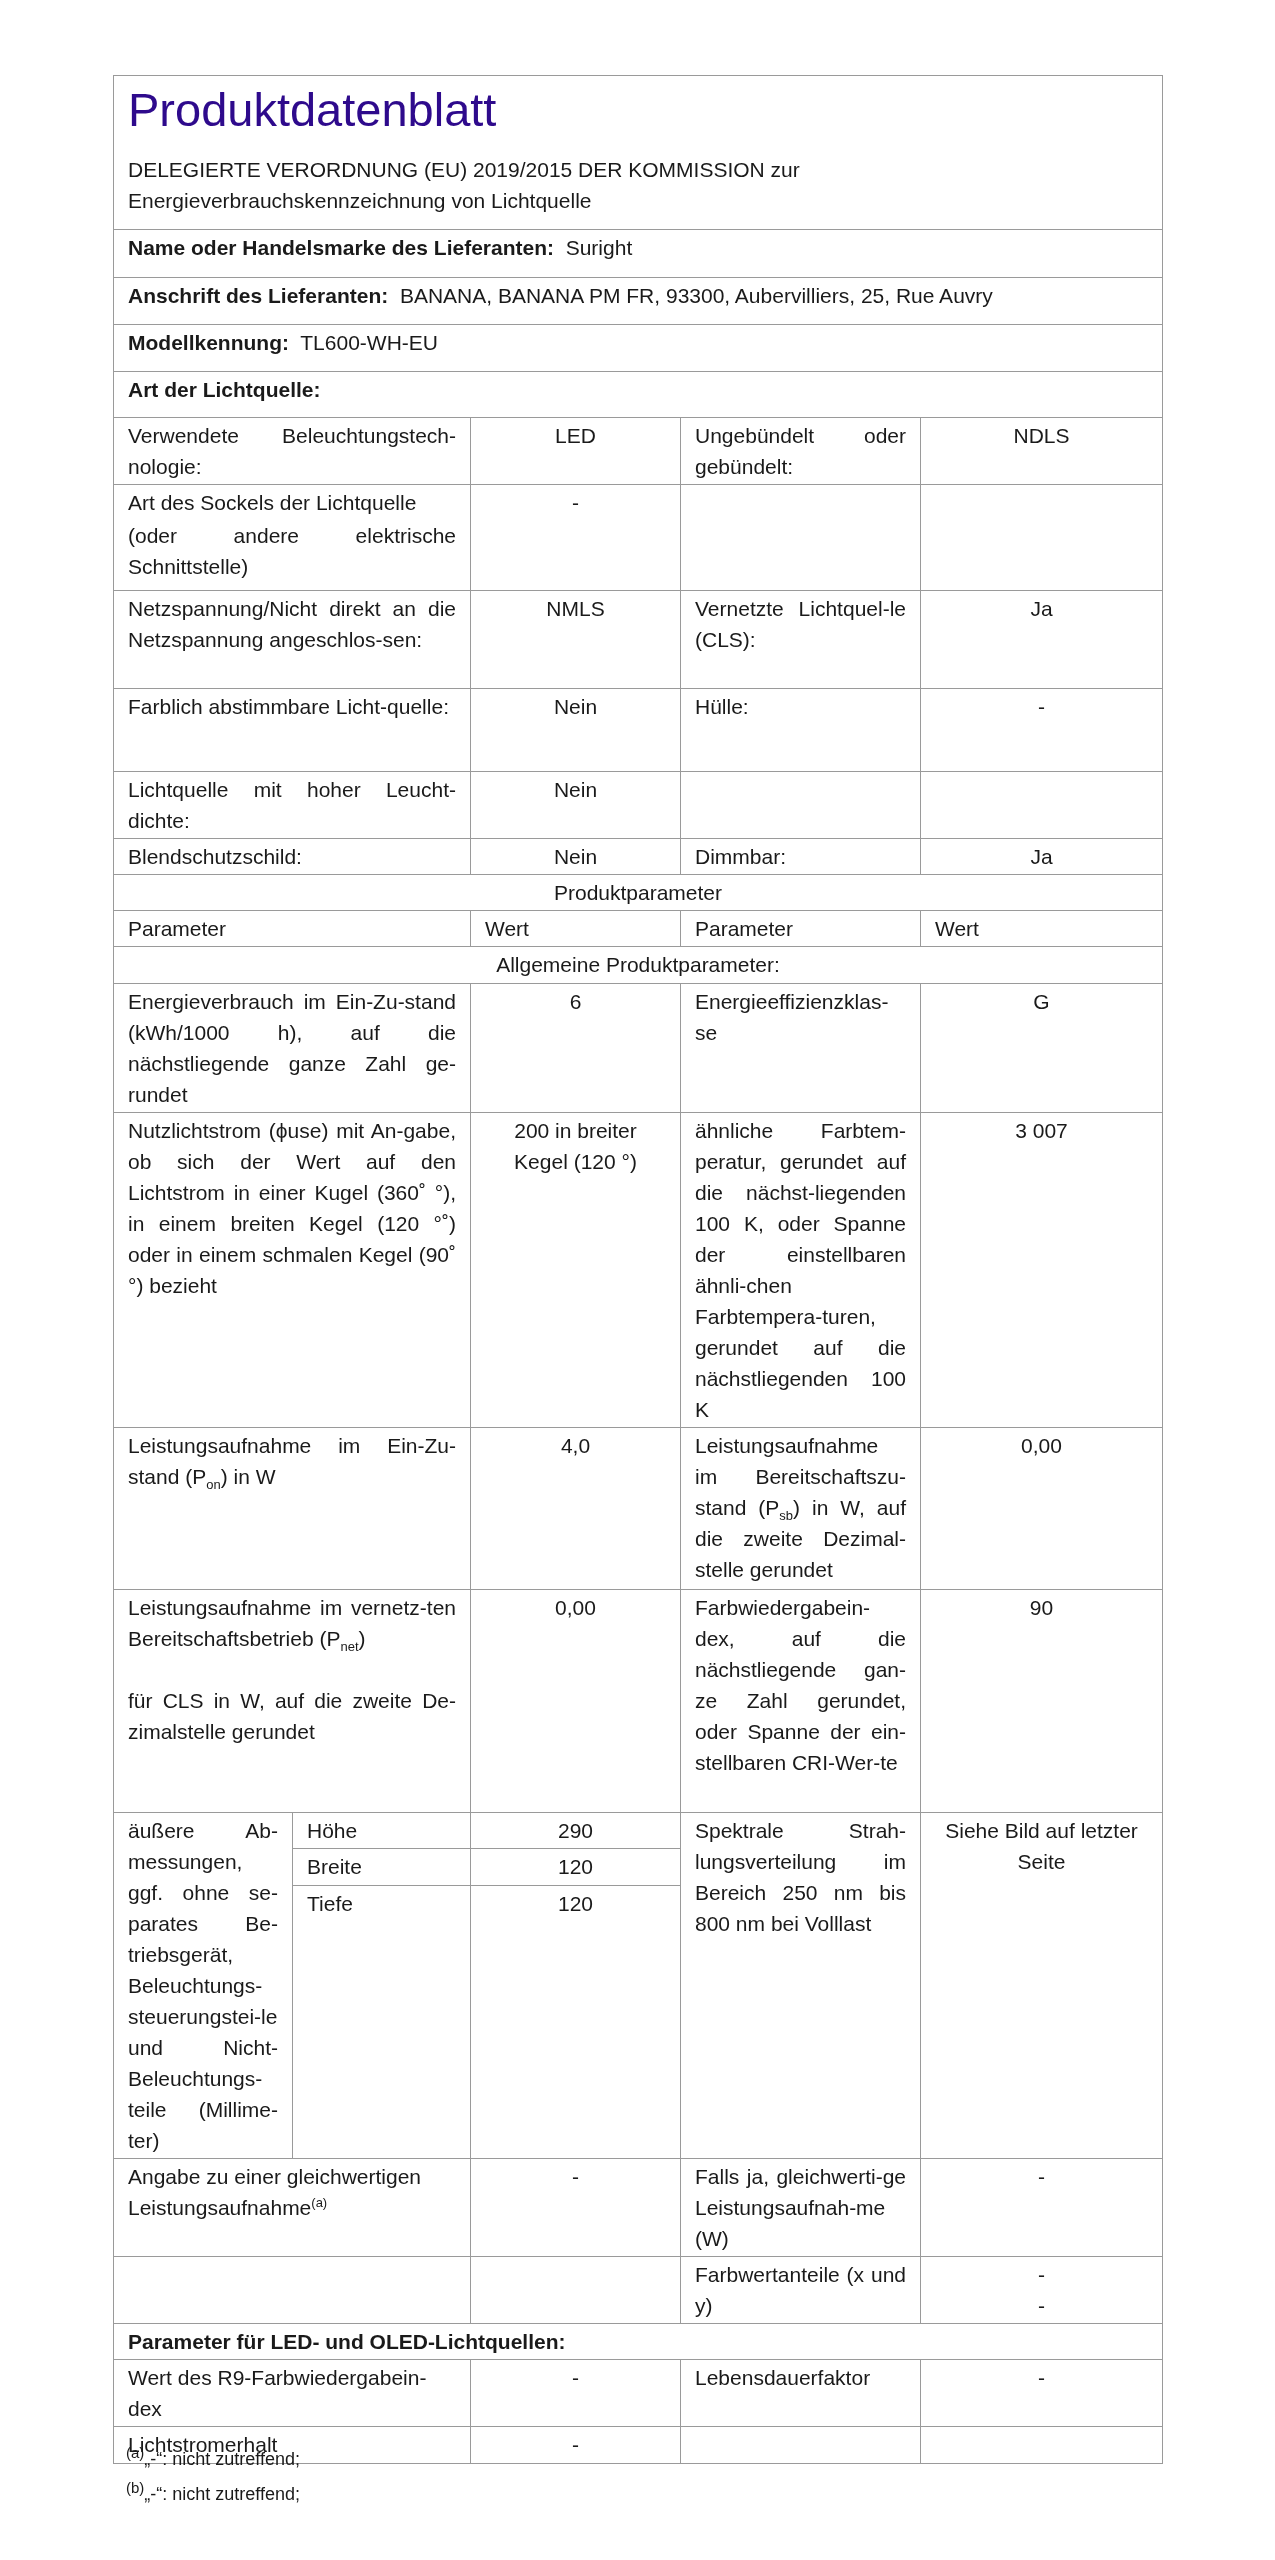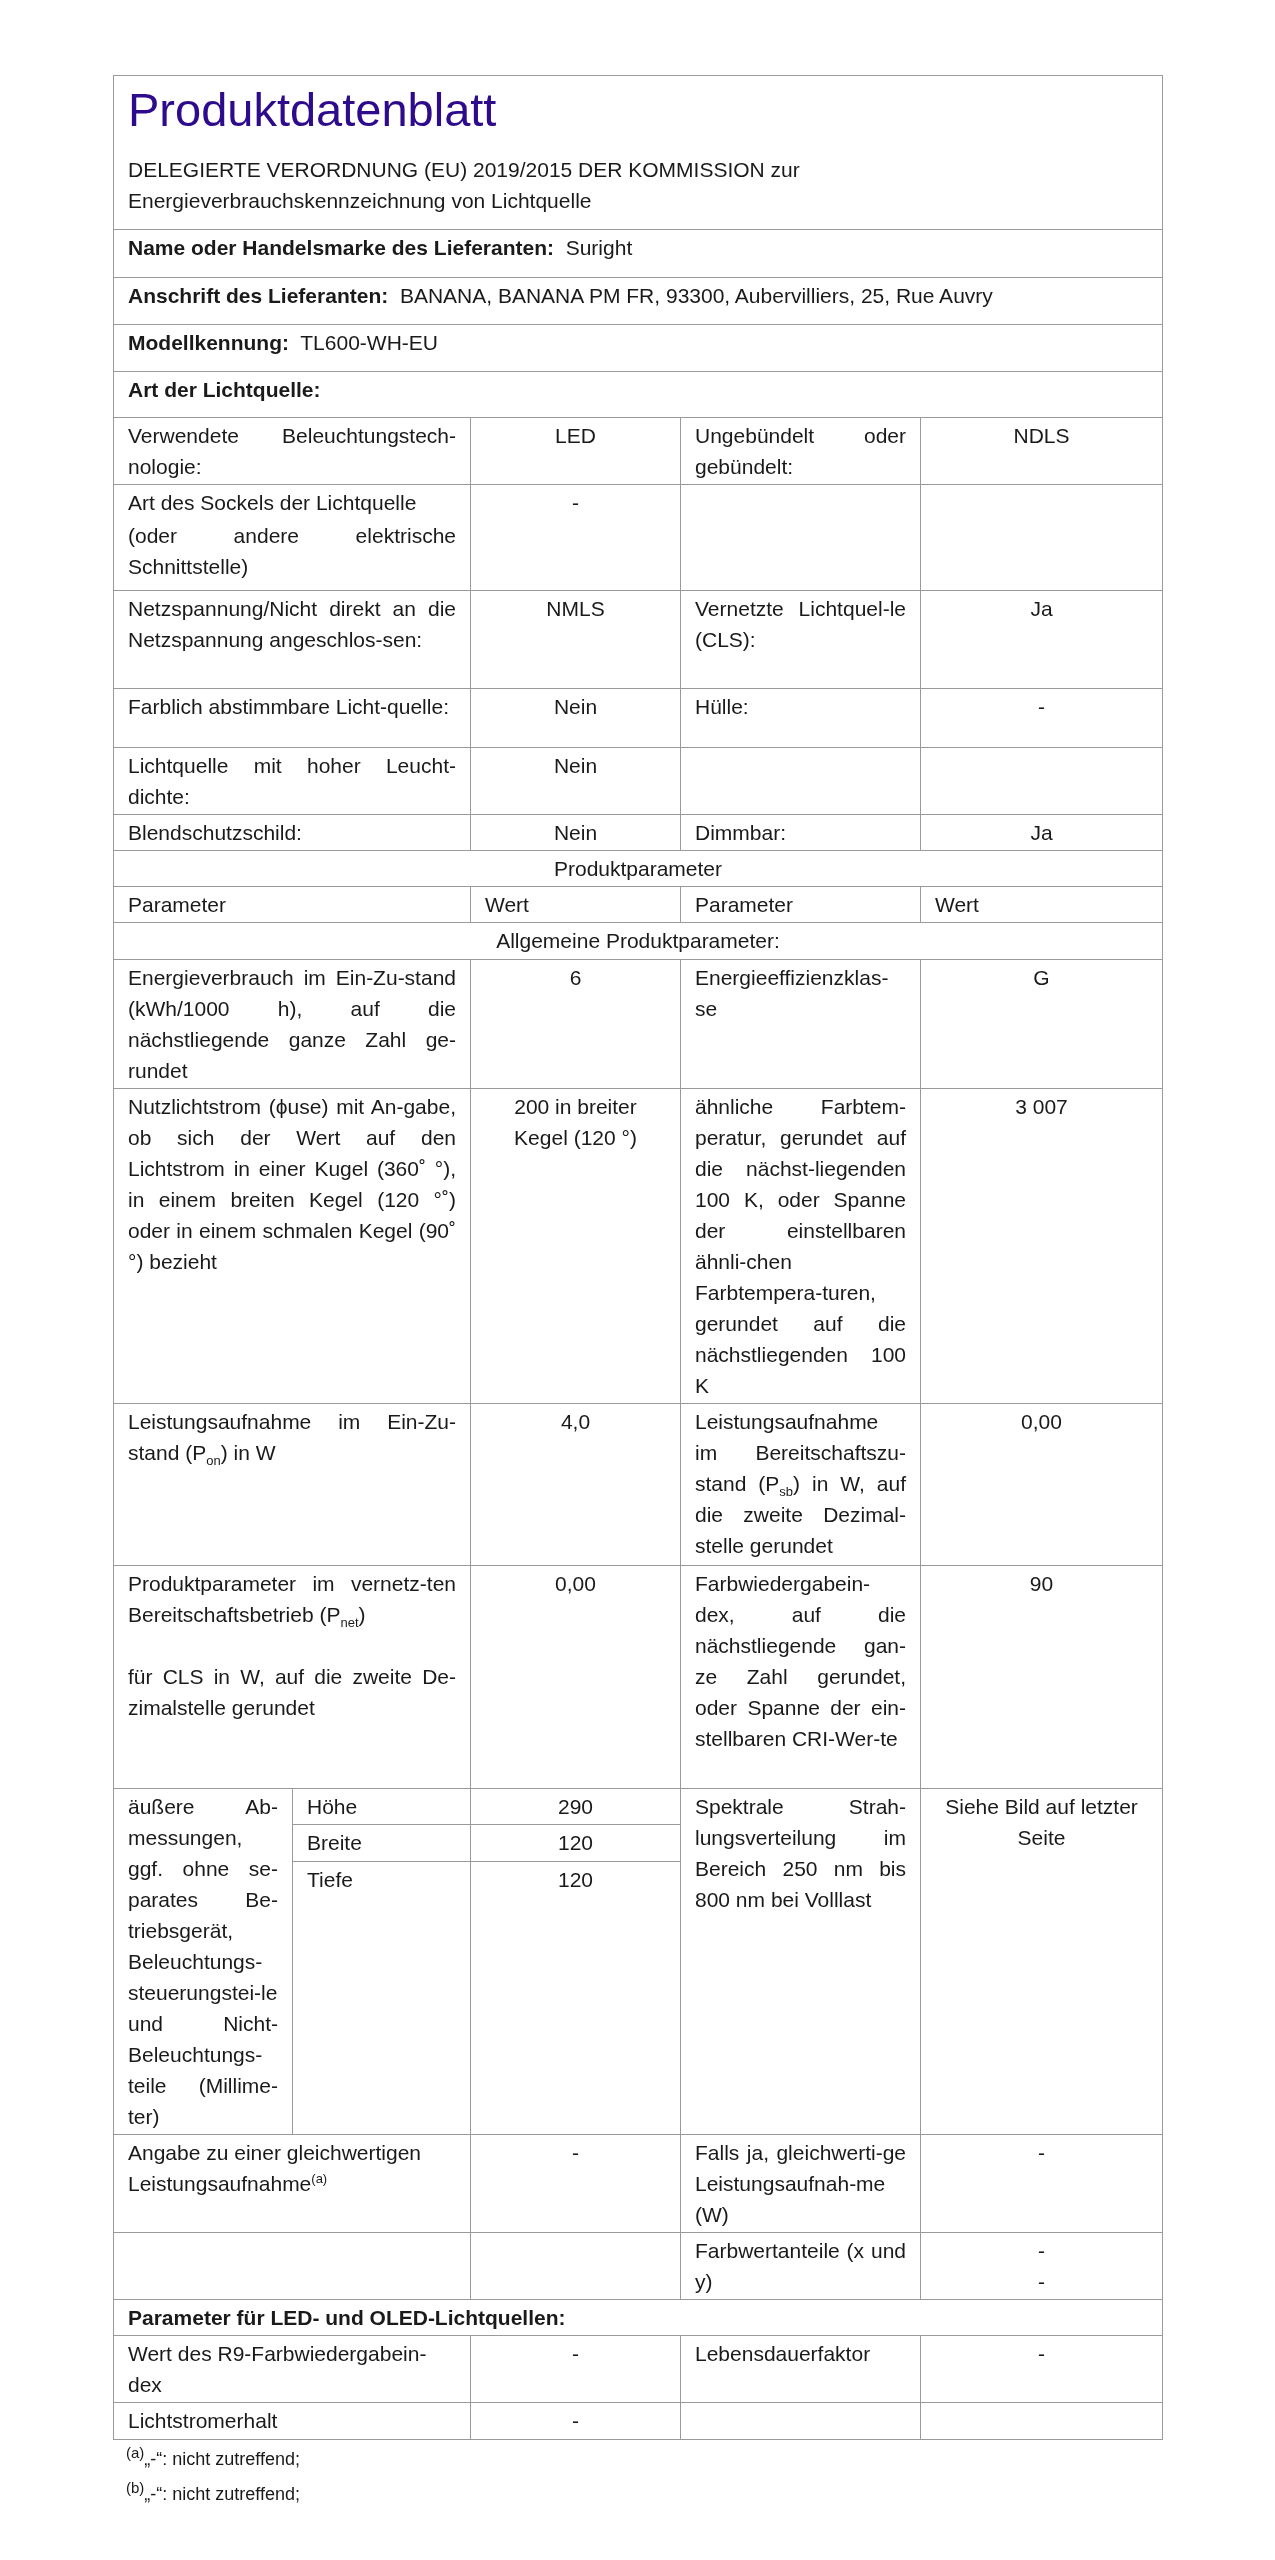--- a/index.html
+++ b/index.html
@@ -68,21 +68,21 @@
     <td class="c">-</td>
     <td></td>
     <td class="c"></td>
   </tr>
   <tr style="height:98px">
     <td colspan="2" class="j">Netzspannung/Nicht direkt an die Netzspannung angeschlos-sen:</td>
     <td class="c">NMLS</td>
     <td class="j">Vernetzte Lichtquel-le (CLS):</td>
     <td class="c">Ja</td>
   </tr>
-  <tr style="height:59px">
+  <tr style="height:83px">
     <td colspan="2" class="j">Farblich abstimmbare Licht-quelle:</td>
     <td class="c">Nein</td>
     <td class="j">Hülle:</td>
     <td class="c">-</td>
   </tr>
   <tr style="height:67px">
     <td colspan="2" class="j">Lichtquelle mit hoher Leucht-dichte:</td>
     <td class="c">Nein</td>
     <td></td>
     <td class="c"></td>
@@ -120,21 +120,21 @@
     <td class="c">3 007</td>
   </tr>
   <tr style="height:162px">
     <td colspan="2" class="j"><span>Leistungsaufnahme im Ein-Zu-stand (P</span><sub>on</sub><span>) in W</span></td>
     <td class="c">4,0</td>
     <td class="j"><span>Leistungsaufnahme im Bereitschaftszu-stand (P</span><sub>sb</sub><span>) in W, auf die zweite Dezimal-stelle gerundet</span></td>
     <td class="c">0,00</td>
   </tr>
   <tr style="height:223px">
     <td colspan="2" class="j">
-      <div><span>Produktparameter im vernetz-ten Bereitschaftsbetrieb (P</span><sub>net</sub><span>)</span></div>
+      <div><span>Leistungsaufnahme im vernetz-ten Bereitschaftsbetrieb (P</span><sub>net</sub><span>)</span></div>
       <div style="height:31px"></div>
       <div>für CLS in W, auf die zweite De-zimalstelle gerundet</div>
     </td>
     <td class="c">0,00</td>
     <td class="j">Farbwiedergabein-dex, auf die nächstliegende gan-ze Zahl gerundet, oder Spanne der ein-stellbaren CRI-Wer-te</td>
     <td class="c">90</td>
   </tr>
 
   <tr style="height:36px">
     <td rowspan="3" class="j">äußere Ab-messungen, ggf. ohne se-parates Be-triebsgerät, Beleuchtungs-steuerungstei-le und Nicht-Beleuchtungs-teile (Millime-ter)</td>

